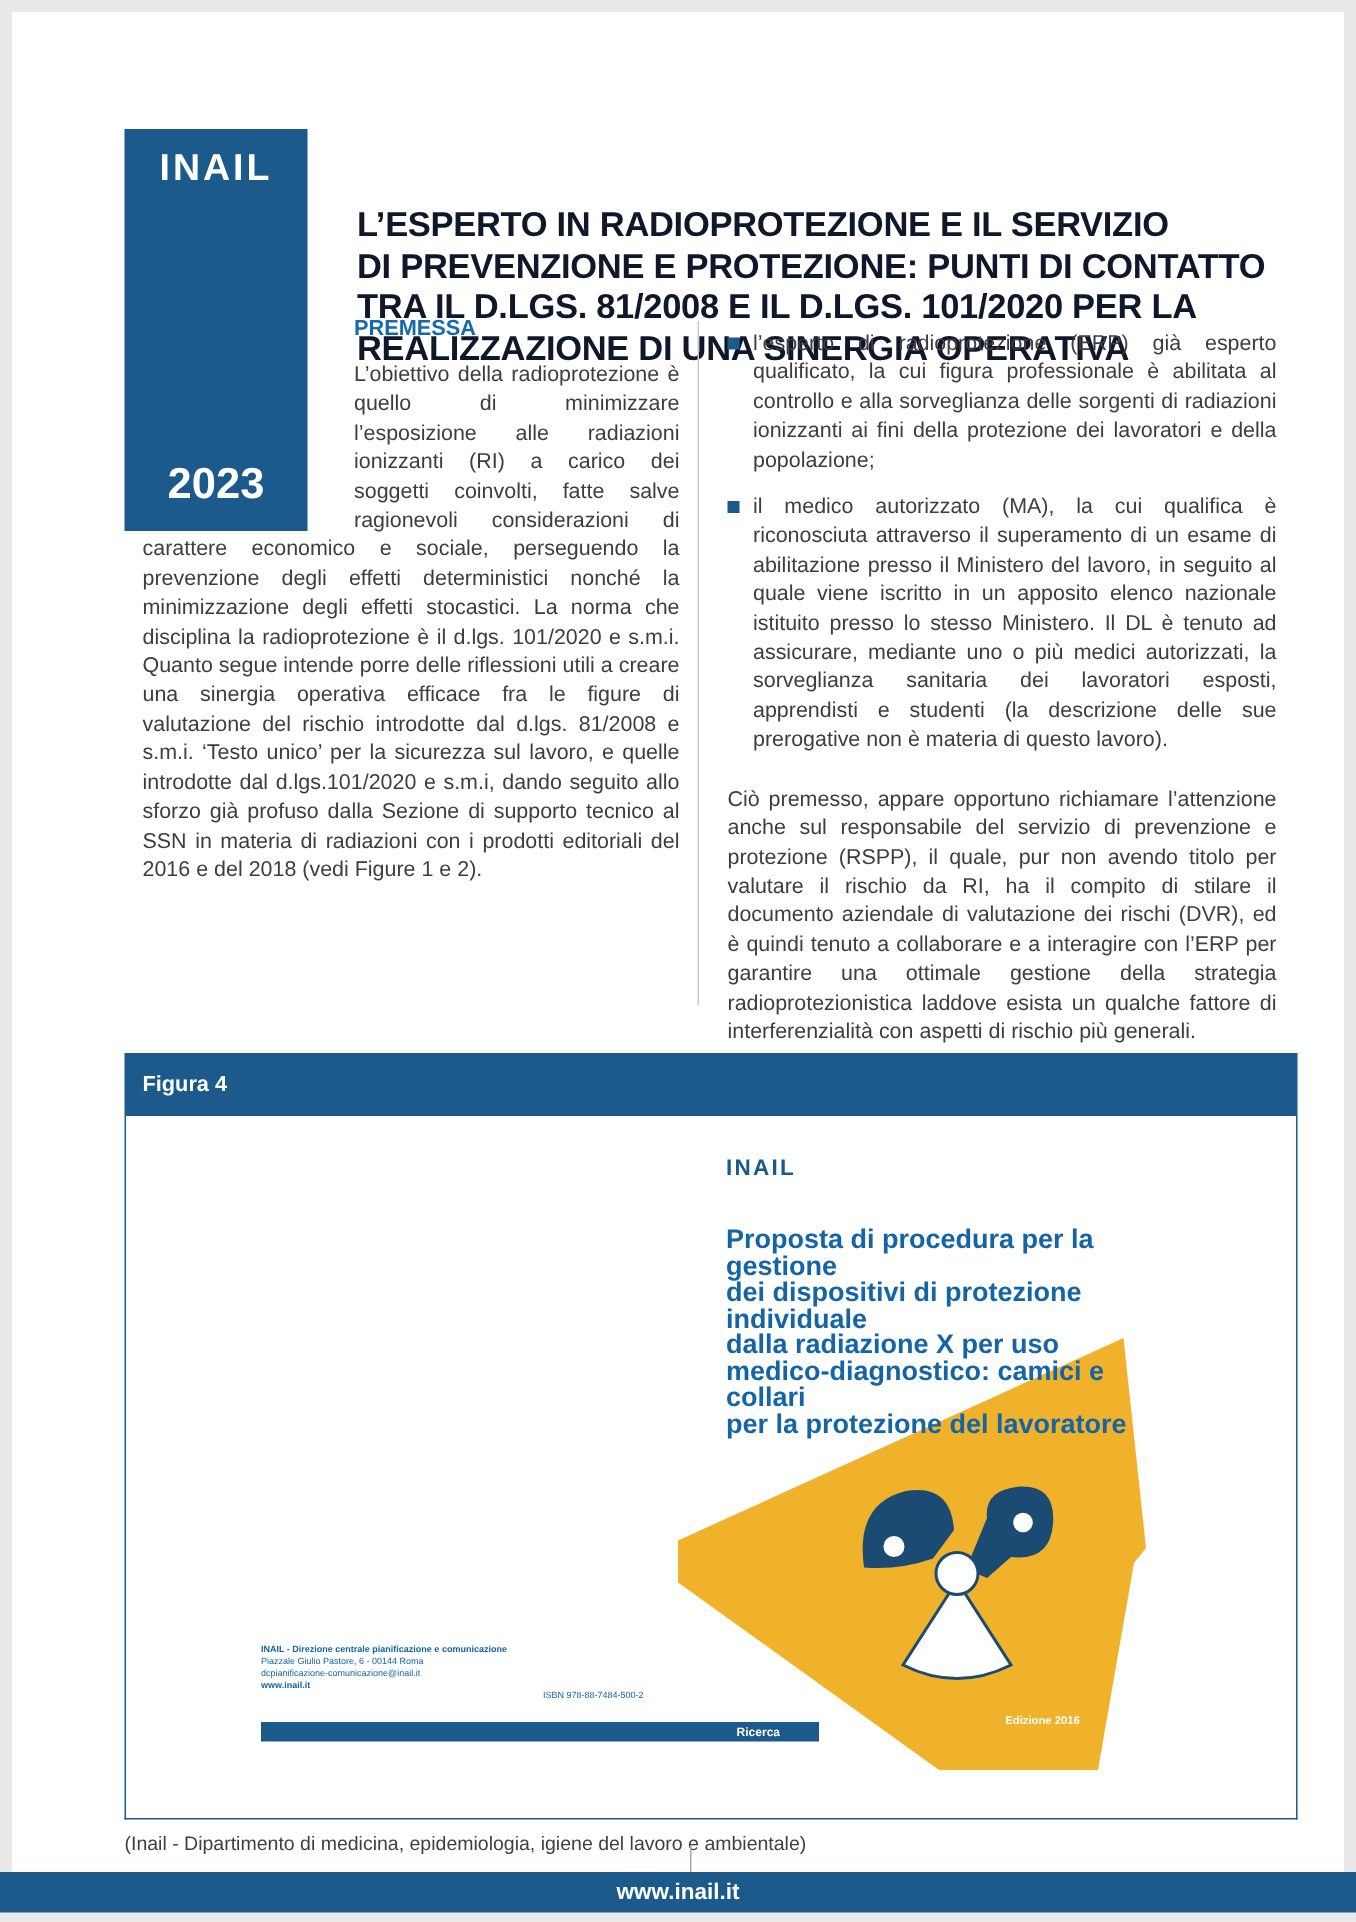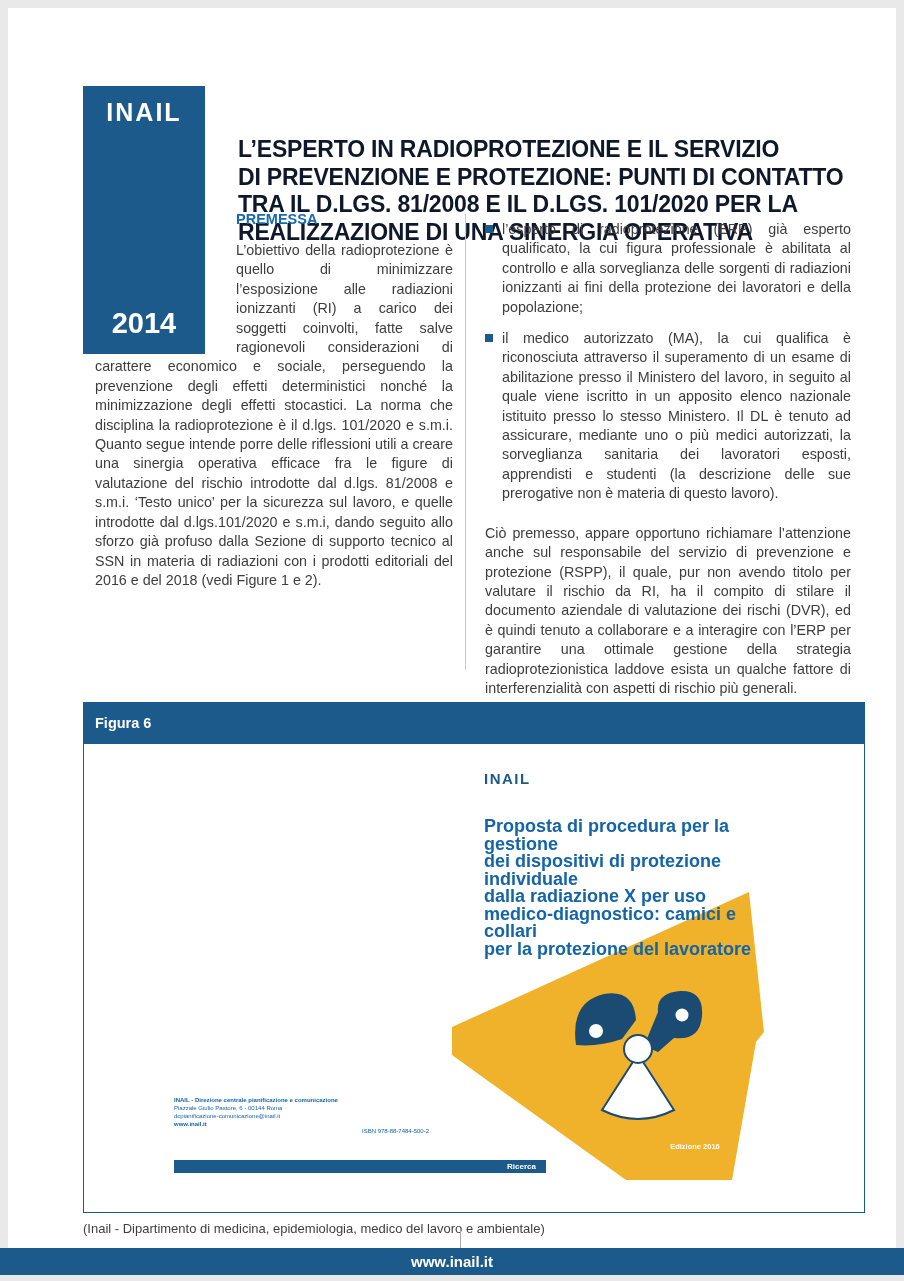--- a/index.html
+++ b/index.html
@@ -44,43 +44,43 @@
             background:#fff;border:1px solid #1b5a8a;border-top:none;}
   .cover-art{position:absolute;left:0;top:0;width:782px;height:469px;}
   .cover-logo{position:absolute;left:400px;top:26px;font-weight:bold;font-size:15px;
               letter-spacing:1.5px;color:#1b5a8a;}
   .cover-title{position:absolute;left:400px;top:74px;width:280px;font-weight:bold;
                font-size:18px;line-height:17.5px;color:#1464a8;white-space:pre-line;}
   .cover-address{position:absolute;left:90px;top:352px;width:220px;font-size:6px;
                  line-height:8px;color:#1464a8;}
   .cover-address .bold{font-weight:bold;}
   .cover-isbn{position:absolute;left:278px;top:384px;font-size:6px;color:#1464a8;}
-  .ricerca-bar{position:absolute;left:90px;top:416px;width:372px;height:13px;
+  .ricerca-bar{position:absolute;left:90px;top:404px;width:372px;height:13px;
                background:#1b5a8a;color:#fff;font-weight:bold;font-size:8px;
-               line-height:13px;text-align:right;padding-right:10px;}
+               line-height:13px;text-align:right;padding-right:26px;}
   .edizione{position:absolute;left:575px;top:398px;width:72px;text-align:center;
             color:#fff;font-weight:bold;font-size:7.5px;}
 
   .fig-caption{position:absolute;left:75px;top:1213px;font-size:13px;color:#3f3f3f;}
   .center-tick{position:absolute;left:452px;top:1222px;width:1px;height:26px;background:#aaaaaa;}
 
   
   .footer-bar{position:absolute;left:0;top:1248px;width:904px;height:27px;background:#1b5a8a;}
   .footer-url{display:block;width:100%;text-align:center;color:#ffffff;font-weight:bold;
               font-size:15px;line-height:27px;text-decoration:none;}
 </style>
 </head>
 <body>
 
 <div id="stage">
   <div id="sheet">
 
     <div class="logo-block">
       <div class="logo-text">INAIL</div>
-      <div class="logo-year">2014</div>
+      <div class="logo-year">2023</div>
     </div>
     <div class="doc-title">L’ESPERTO IN RADIOPROTEZIONE E IL SERVIZIO
 DI PREVENZIONE E PROTEZIONE: PUNTI DI CONTATTO
 TRA IL D.LGS. 81/2008 E IL D.LGS. 101/2020 PER LA
 REALIZZAZIONE DI UNA SINERGIA OPERATIVA</div>
 
     <div class="col col-left">
       <div class="wrap-spacer"></div>
       <h3 class="sec-heading">PREMESSA</h3>
       <p>L’obiettivo della radioprotezione è quello di minimizzare l’esposizione alle radiazioni ionizzanti (RI) a carico dei soggetti coinvolti, fatte salve ragionevoli considerazioni di carattere economico e sociale, perseguendo la prevenzione degli effetti deterministici nonché la minimizzazione degli effetti stocastici. La norma che disciplina la radioprotezione è il d.lgs. 101/2020 e s.m.i. Quanto segue intende porre delle riflessioni utili a creare una sinergia operativa efficace fra le figure di valutazione del rischio introdotte dal d.lgs. 81/2008 e s.m.i. ‘Testo unico’ per la sicurezza sul lavoro, e quelle introdotte dal d.lgs.101/2020 e s.m.i, dando seguito allo sforzo già profuso dalla Sezione di supporto tecnico al SSN in materia di radiazioni con i prodotti editoriali del 2016 e del 2018 (vedi Figure 1 e 2).</p>
@@ -92,21 +92,21 @@
       <p class="bullet-item">
         <span class="bullet-sq"></span><span>l’esperto di radioprotezione (ERP) già esperto qualificato, la cui figura professionale è abilitata al controllo e alla sorveglianza delle sorgenti di radiazioni ionizzanti ai fini della protezione dei lavoratori e della popolazione;</span>
       </p>
       <p class="bullet-item">
         <span class="bullet-sq"></span><span>il medico autorizzato (MA), la cui qualifica è riconosciuta attraverso il superamento di un esame di abilitazione presso il Ministero del lavoro, in seguito al quale viene iscritto in un apposito elenco nazionale istituito presso lo stesso Ministero. Il DL è tenuto ad assicurare, mediante uno o più medici autorizzati, la sorveglianza sanitaria dei lavoratori esposti, apprendisti e studenti (la descrizione delle sue prerogative non è materia di questo lavoro).</span>
       </p>
       <p class="para-gap">Ciò premesso, appare opportuno richiamare l’attenzione anche sul responsabile del servizio di prevenzione e protezione (RSPP), il quale, pur non avendo titolo per valutare il rischio da RI, ha il compito di stilare il documento aziendale di valutazione dei rischi (DVR), ed è quindi tenuto a collaborare e a interagire con l’ERP per garantire una ottimale gestione della strategia radioprotezionistica laddove esista un qualche fattore di interferenzialità con aspetti di rischio più generali.</p>
     </div>
 
     <div class="fig-header">
-      <span class="fig-label">Figura 6</span>
+      <span class="fig-label">Figura 4</span>
     </div>
 
     <div class="fig-body">
 
       <svg class="cover-art" viewBox="0 0 782 469">
         <polygon points="665,148 680,288 672,298 648,436 542,436 368,311 368,283" fill="#f0b22a"></polygon>
         <path d="M492,301 Q486,258 520,250 Q550,245 552,276 L538,295 Q515,303 492,301 Z" fill="#1b4a72"></path>
         <circle cx="512" cy="287" r="7" fill="#ffffff"></circle>
         <path d="M560,302 L574,268 Q572,249 596,247 Q620,246 618,272 Q616,297 590,294 L574,308 Z" fill="#1b4a72"></path>
         <circle cx="598" cy="271" r="6.5" fill="#ffffff"></circle>
@@ -125,20 +125,20 @@
         <div class="bold">INAIL - Direzione centrale pianificazione e comunicazione</div>
         <div>Piazzale Giulio Pastore, 6 - 00144 Roma</div>
         <div>dcpianificazione-comunicazione@inail.it</div>
         <div class="bold">www.inail.it</div>
       </div>
       <div class="cover-isbn">ISBN 978-88-7484-500-2</div>
       <div class="ricerca-bar">Ricerca</div>
       <div class="edizione">Edizione 2016</div>
     </div>
 
-    <div class="fig-caption">(Inail - Dipartimento di medicina, epidemiologia, medico del lavoro e ambientale)</div>
+    <div class="fig-caption">(Inail - Dipartimento di medicina, epidemiologia, igiene del lavoro e ambientale)</div>
     <div class="center-tick"></div>
   </div>
 
   <div class="footer-bar">
     <a href="#" class="footer-url">www.inail.it</a>
   </div>
 </div>
 
 </body></html>

